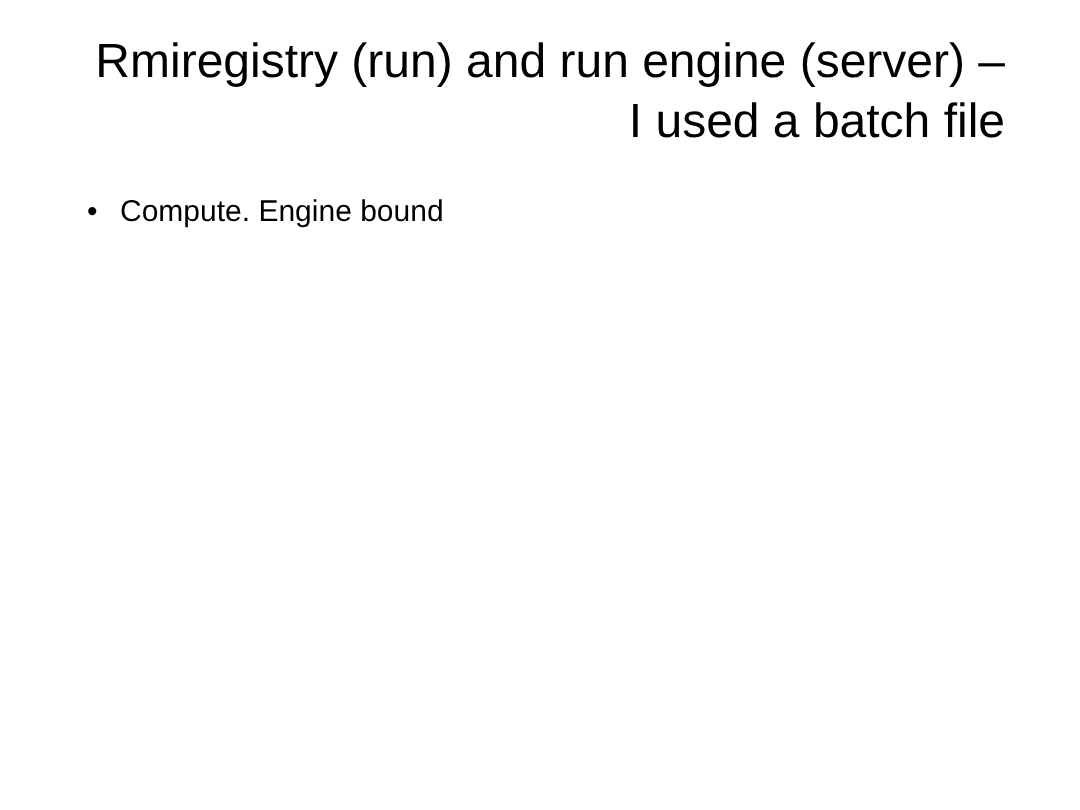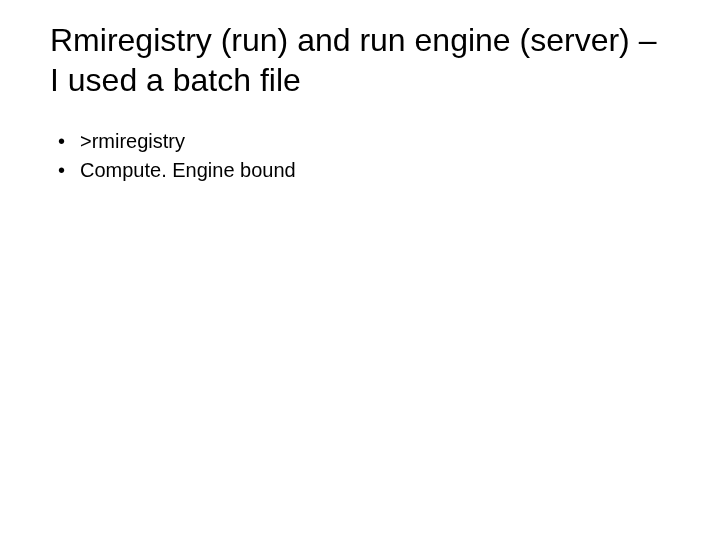--- a/index.html
+++ b/index.html
@@ -12,21 +12,21 @@
       height: 540px;
       background: #ffffff;
       font-family: Arial, Helvetica, sans-serif;
       color: #000000;
       padding: 20px 40px;
       overflow: hidden;
     }
     .title {
       font-size: 32px;
       font-weight: 400;
-      text-align: left;
+      text-align: right;
       line-height: 1.25;
       margin-bottom: 28px;
       padding: 0 10px;
     }
     .bullets {
       list-style: none;
       padding-left: 18px;
     }
     .bullet-item {
       font-size: 20px;
@@ -42,15 +42,14 @@
       top: 0;
       font-size: 20px;
     }
   </style>
 </head>
 <body>
 
 <h1 class="title">Rmiregistry (run) and run engine (server) – I used a batch file</h1>
 
 <ul class="bullets">
-  <li class="bullet-item">&gt;rmiregistry</li>
   <li class="bullet-item">Compute. Engine bound</li>
 </ul>
 
 </body></html>

